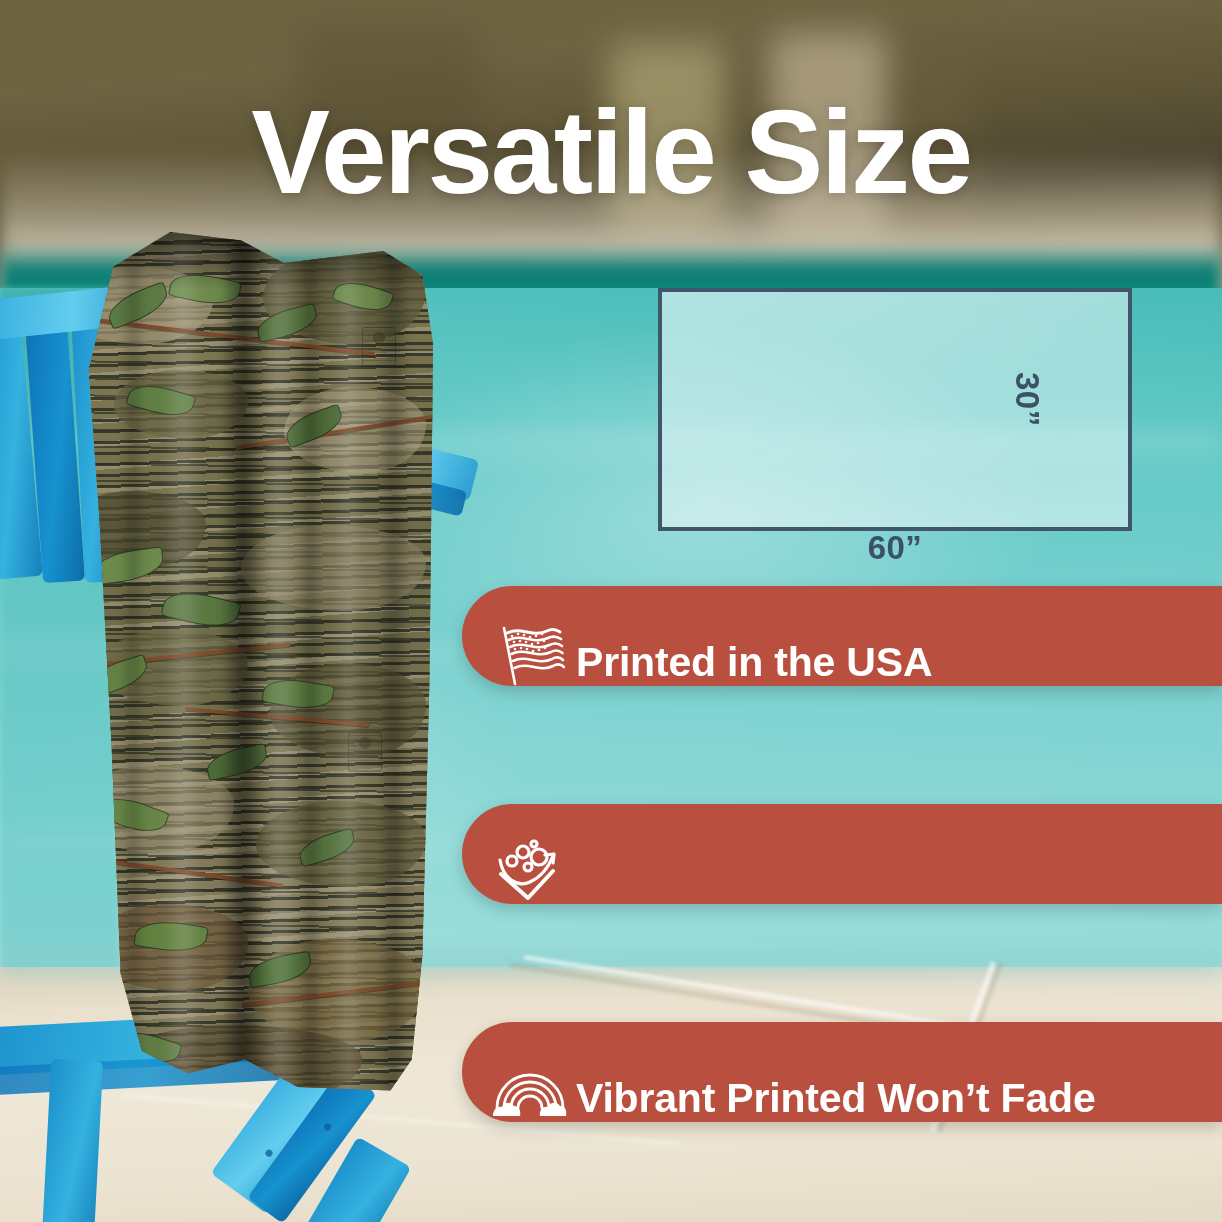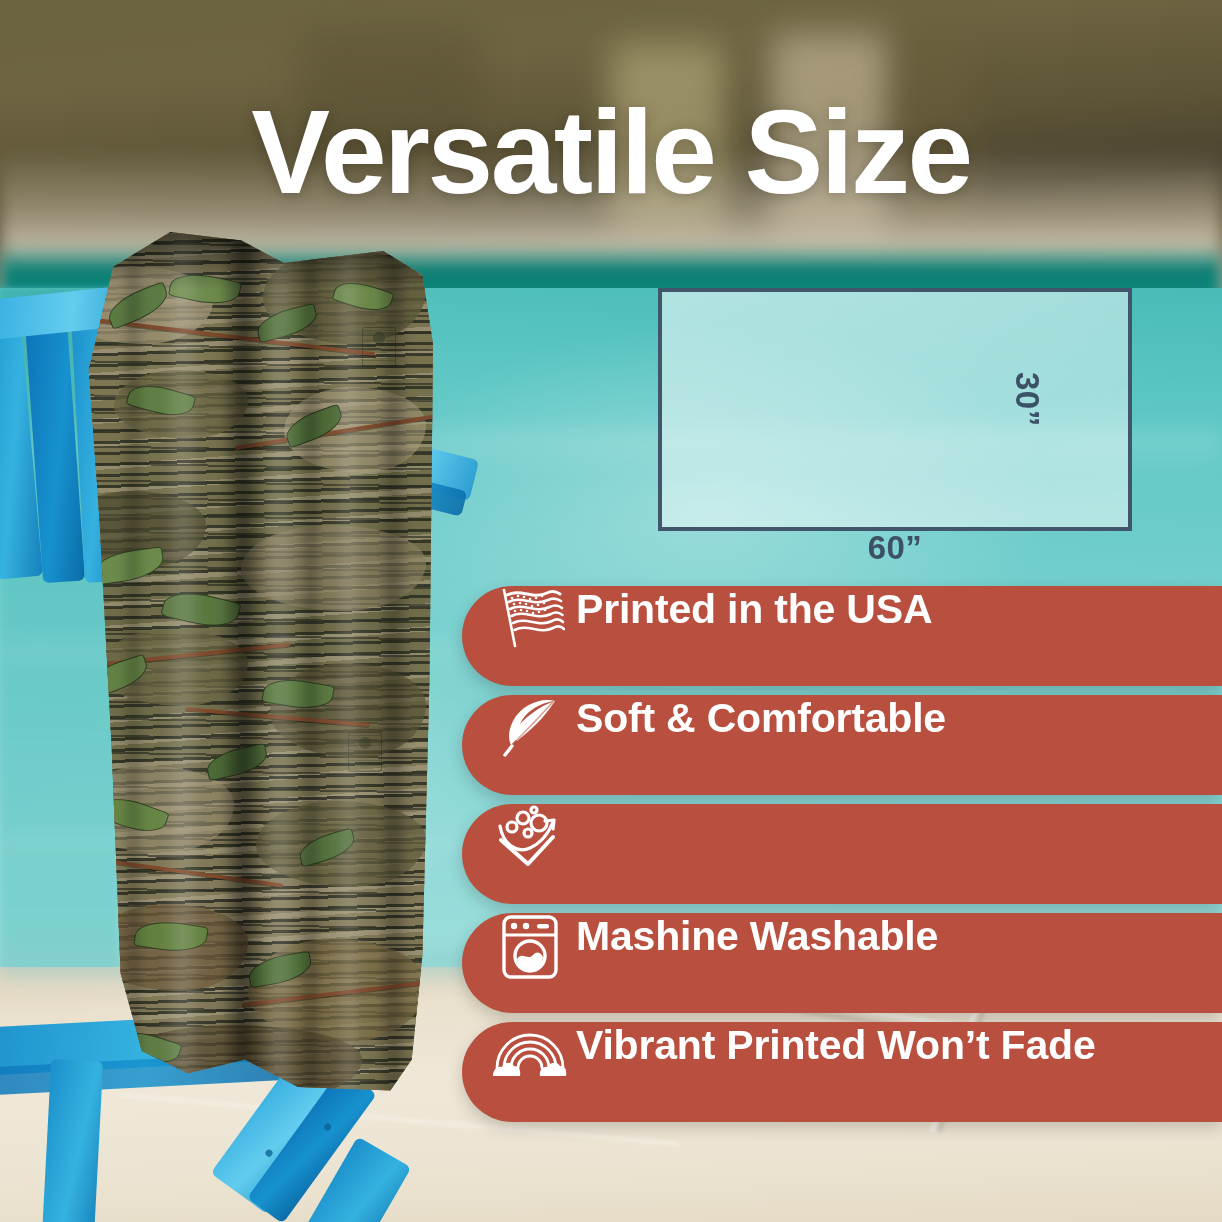--- a/index.html
+++ b/index.html
@@ -174,21 +174,21 @@
     font-size:33px; font-weight:700; color:#3c5166;
     letter-spacing:.5px;
     transform:rotate(90deg); transform-origin:left top;
   }
 
   
   .pill{
     position:absolute; right:0; height:100px;
     background:#b9503f;
     border-top-left-radius:52px; border-bottom-left-radius:52px;
-    display:flex; align-items:flex-start;
+    display:flex; align-items:flex-end;
     box-shadow:0 6px 16px rgba(0,0,0,.18);
   }
   .pill-icon{
     width:92px; min-width:92px; margin-left:22px;
     display:flex; align-items:center; justify-content:center;
     color:#fff;
   }
   .pill-icon svg{ display:block; }
   .pill-label{
     font-size:41px; font-weight:700; color:#ffffff;
@@ -344,63 +344,36 @@
             <circle cx="32" cy="25" r="1.3"></circle>
           <circle cx="38" cy="27" r="1.3"></circle>
             <circle cx="44" cy="26" r="1.3"></circle>
             <circle cx="50" cy="24" r="1.3"></circle>
         </g>
       </svg>
     </span>
     <span class="pill-label">Printed in the USA</span>
   </div>
 
-  <div class="pill" style="top:695px;width:760px;">
-    <span class="pill-icon">
-      <svg width="66" height="66" viewBox="0 0 66 66">
-        <g fill="#fff">
-          <path d="M58 6 C44 2,24 10,16 26 C10 38,12 46,14 50 L22 42 C20 36,22 28,28 21 C36 12,48 7,58 6 Z"></path>
-          <path d="M58 6 C50 18,40 30,26 41 L20 46 C18 44,17 40,17 36 C26 24,42 11,58 6 Z"></path>
-        </g>
-        <path d="M15 51 L8 60" stroke="#fff" stroke-width="3.4" stroke-linecap="round"></path>
-        <path d="M56 7 C44 20,32 33,16 49" stroke="#b9503f" stroke-width="1.6" fill="none" opacity=".55"></path>
-      </svg>
-    </span>
-    <span class="pill-label">Soft &amp; Comfortable</span>
-  </div>
 
   <div class="pill" style="top:804px;width:760px;">
     <span class="pill-icon">
       <svg width="70" height="66" viewBox="0 0 70 66" fill="none" stroke="#fff" stroke-width="3.2" stroke-linecap="round" stroke-linejoin="round">
         <circle cx="28" cy="14" r="6"></circle>
         <circle cx="44" cy="19" r="8"></circle>
         <circle cx="17" cy="23" r="5"></circle>
         <circle cx="33" cy="29" r="4"></circle>
         <circle cx="39" cy="6" r="3"></circle>
         <path d="M5 22 C8 40,22 50,35 44 C46 39,54 28,58 18"></path>
         <path d="M50 17 L59 16 L58 25"></path>
         <path d="M6 36 L33 60 L58 33" stroke-width="4"></path>
       </svg>
     </span>
   </div>
 
-  <div class="pill" style="top:913px;width:760px;">
-    <span class="pill-icon">
-      <svg width="62" height="68" viewBox="0 0 62 68" fill="none" stroke="#fff" stroke-width="3.4">
-        <rect x="5" y="4" width="52" height="60" rx="7"></rect>
-        <line x1="5" y1="22" x2="57" y2="22" stroke-width="3"></line>
-        <circle cx="15" cy="13" r="3.2" fill="#fff" stroke="none"></circle>
-        <circle cx="27" cy="13" r="3.2" fill="#fff" stroke="none"></circle>
-        <rect x="38" y="11" width="12" height="4.5" rx="2.2" fill="#fff" stroke="none"></rect>
-        <circle cx="31" cy="43" r="15"></circle>
-        <path d="M18 46 C23 38,29 48,34 42 C38 37,42 40,44 44 C44 52,38 58,31 58 C24 58,19 53,18 46 Z" fill="#fff" stroke="none"></path>
-      </svg>
-    </span>
-    <span class="pill-label">Mashine Washable</span>
-  </div>
 
   <div class="pill" style="top:1022px;width:760px;">
     <span class="pill-icon">
       <svg width="78" height="60" viewBox="0 0 78 60" fill="none" stroke="#fff" stroke-width="2.8" stroke-linecap="round">
         <path d="M6 46 A33 33 0 0 1 72 46"></path>
         <path d="M13 46 A26 26 0 0 1 65 46"></path>
         <path d="M20 46 A19 19 0 0 1 58 46"></path>
         <path d="M27 46 A12 12 0 0 1 51 46"></path>
         <g fill="#fff" stroke="none">
           <path d="M2 54 C2 48,6 44,11 45 C13 40,20 39,23 44 C28 44,30 48,29 54 Z"></path>

